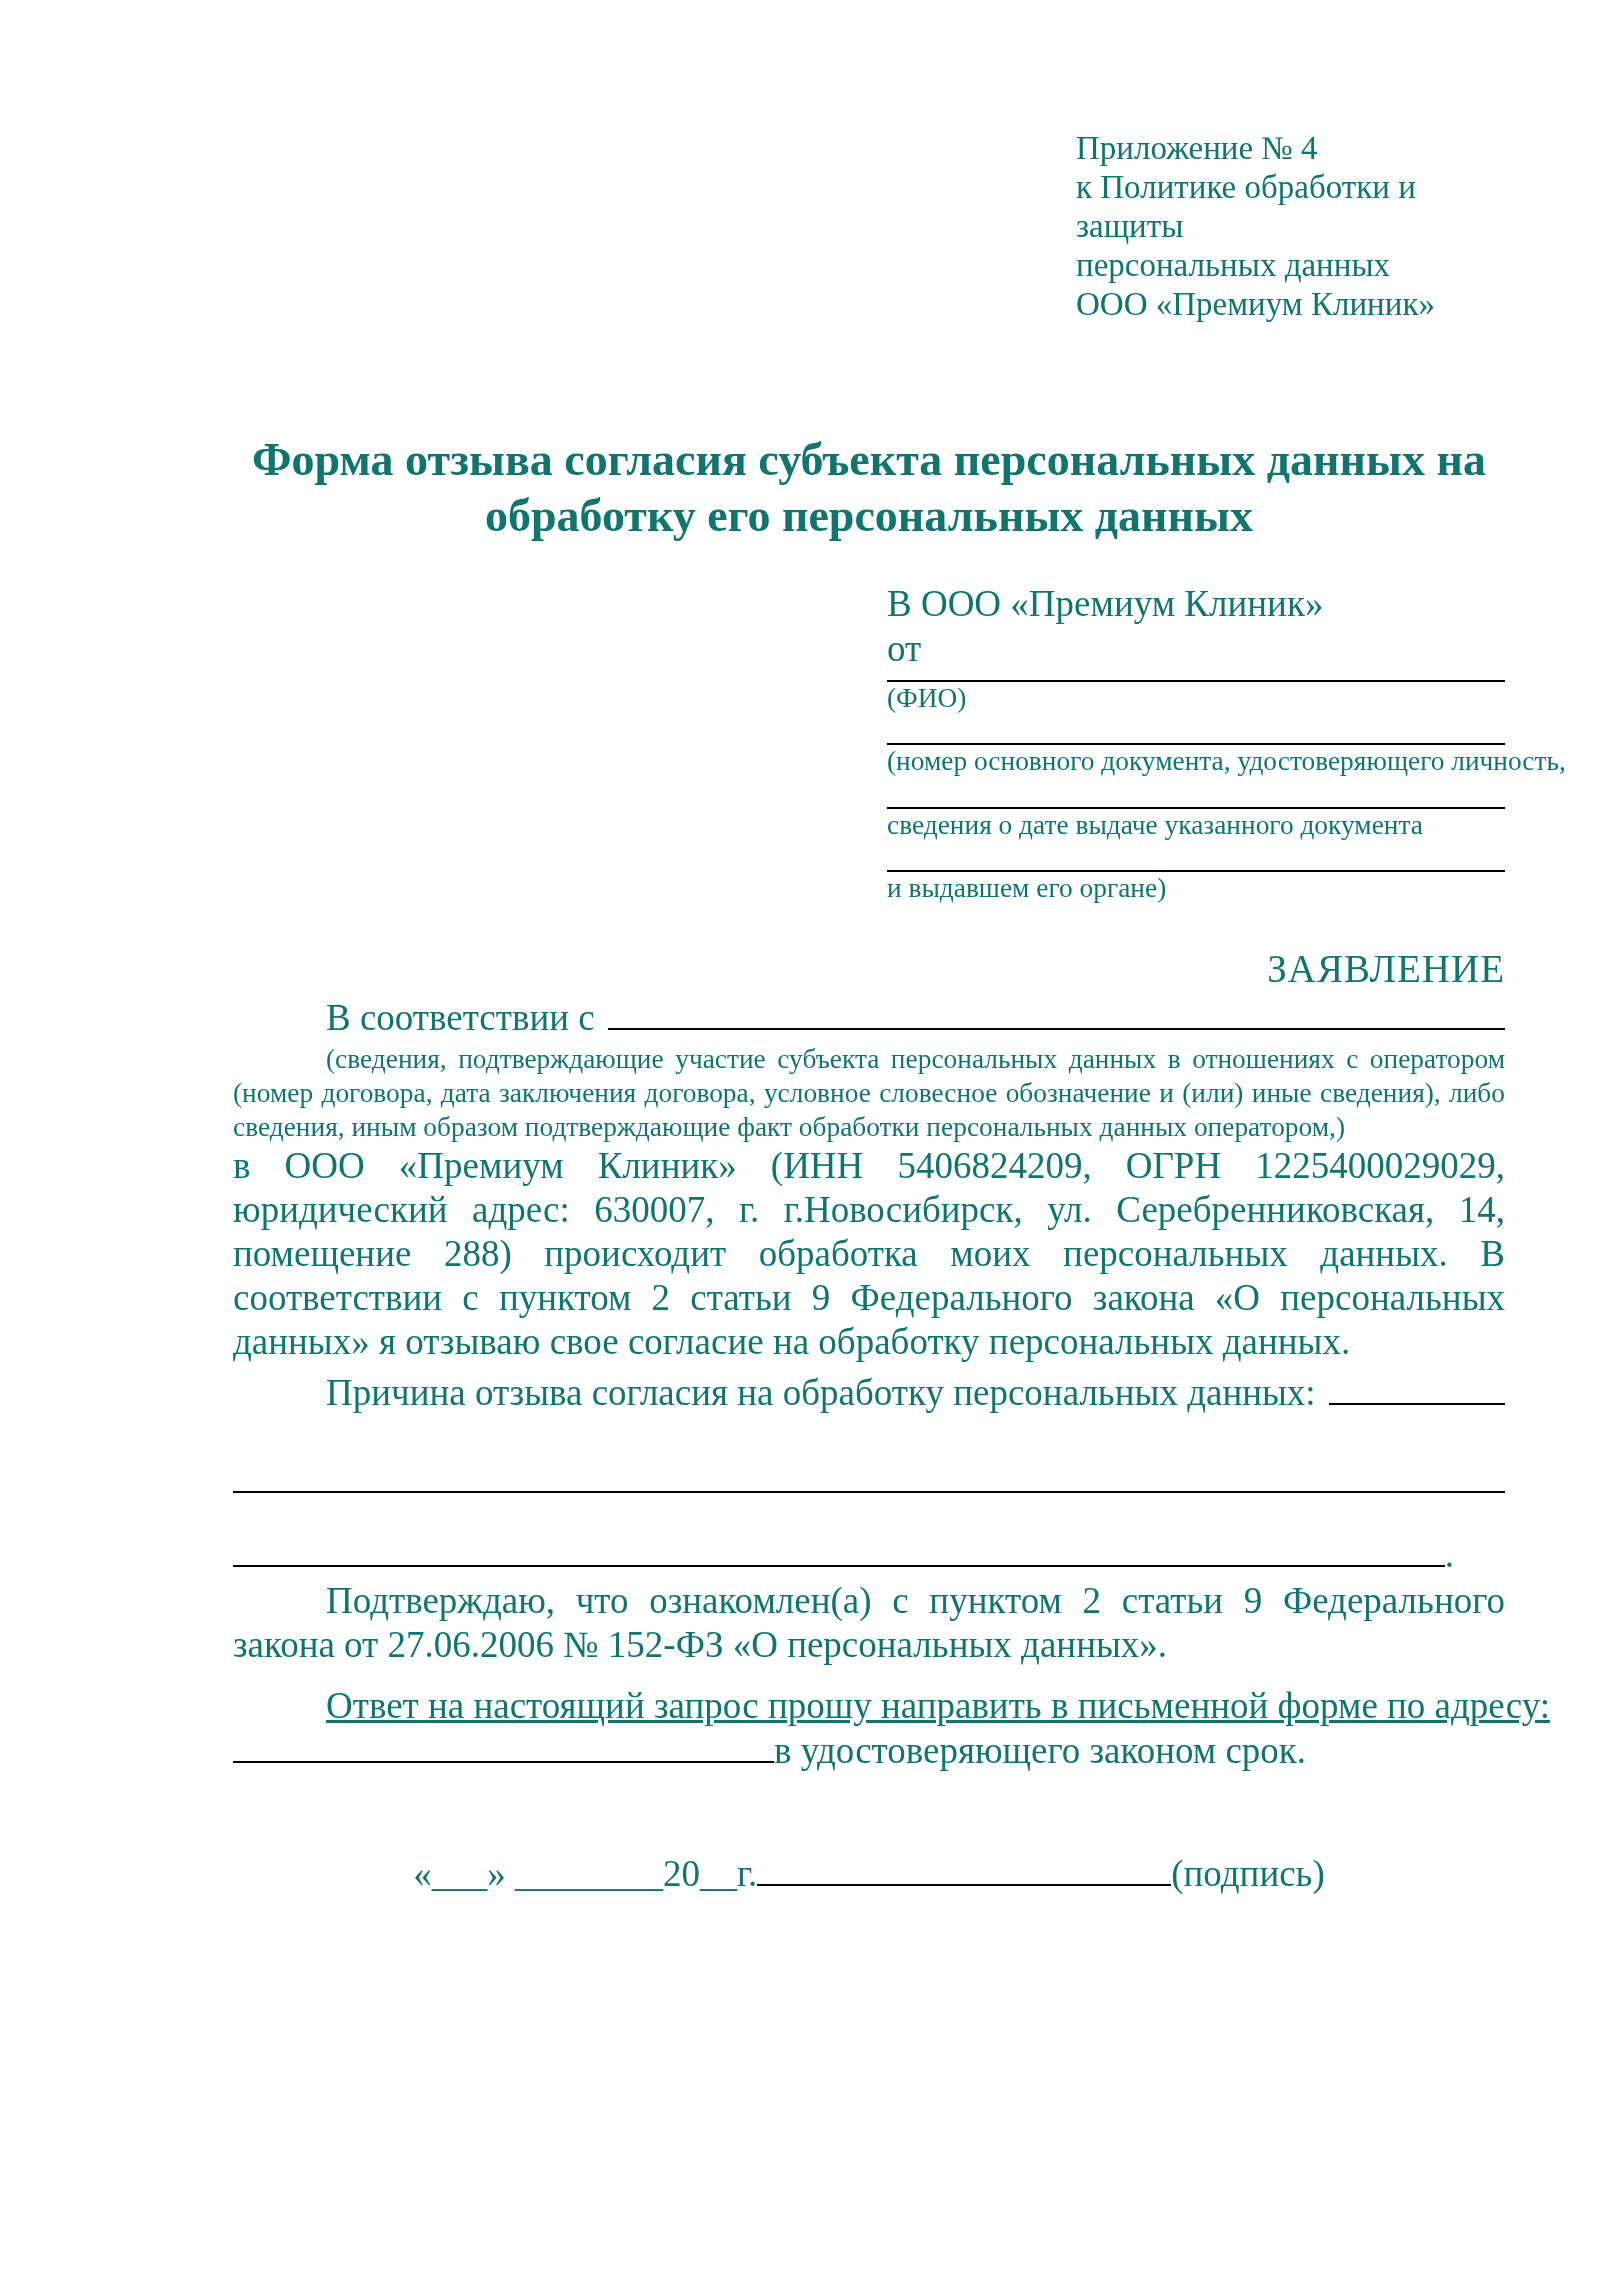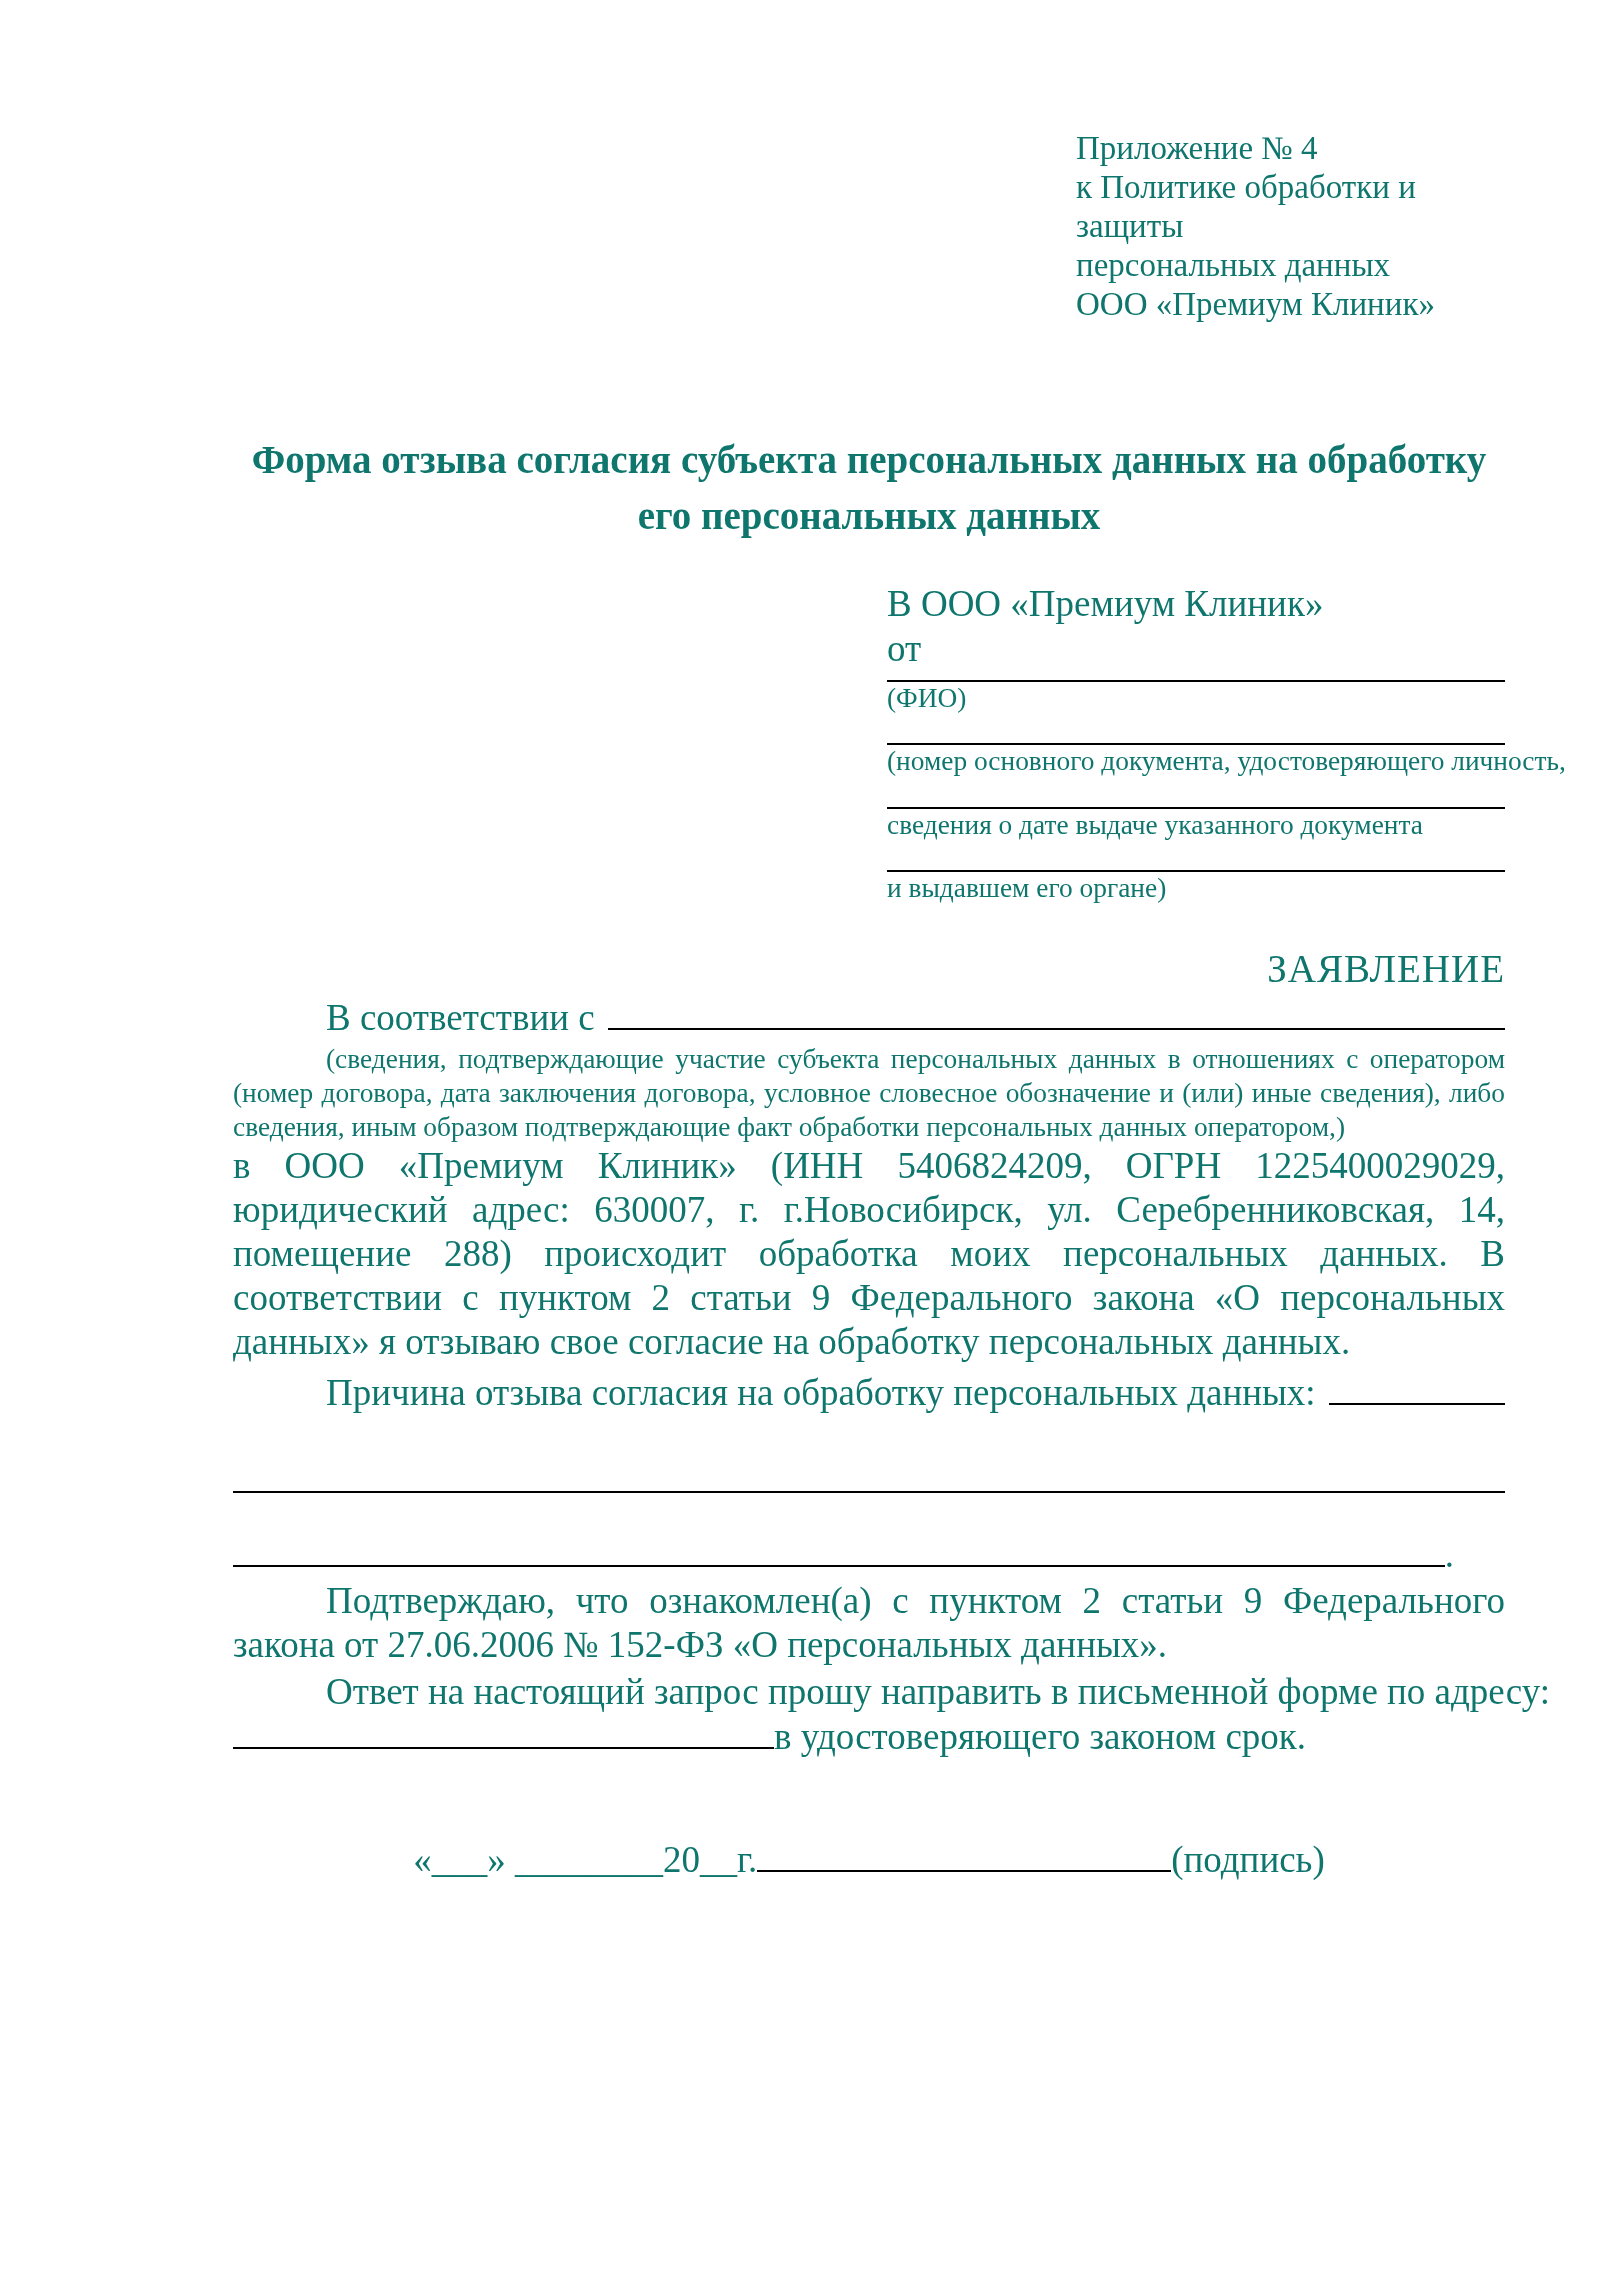--- a/index.html
+++ b/index.html
@@ -22,21 +22,21 @@
   }
   
   .appendix {
     margin: 129px 0 0 843px;
     font-size: 33px;
     line-height: 39px;
   }
   
   .doc-title {
     margin: 108px 0 0 0;
-    font-size: 39px;
+    font-size: 46px;
     line-height: 56px;
     font-weight: bold;
     text-align: center;
   }
   
   .addressee {
     margin: 37px 0 0 654px;
     width: 618px;
     font-size: 37px;
   }
@@ -98,22 +98,23 @@
   .blank-row1 { margin-top: 43px; }
   .blank-row2 { margin-top: 39px; padding-right: 51px; }
   .blank-row2 .tail { white-space: nowrap; }
   .confirm { text-indent: 93px; margin-top: 2px; }
   .reply-line1 {
     font-size: 37px;
     line-height: 45px;
     text-align: justify;
     text-align-last: justify;
     text-indent: 93px;
-    margin-top: 2px;
+    margin-top: 16px;
     white-space: nowrap;
+    text-decoration: underline;
   }
   .reply-line2 {
     display: flex;
     align-items: baseline;
     font-size: 37px;
     line-height: 45px;
   }
   .reply-line2 .blank-fixed {
     width: 541px;
     border-bottom: 2.9px solid #000;

